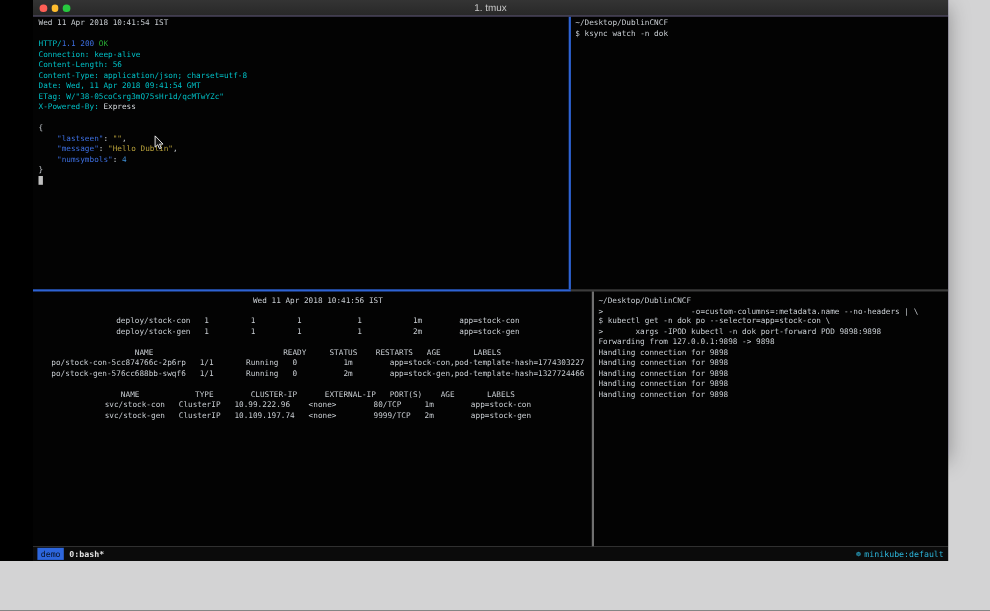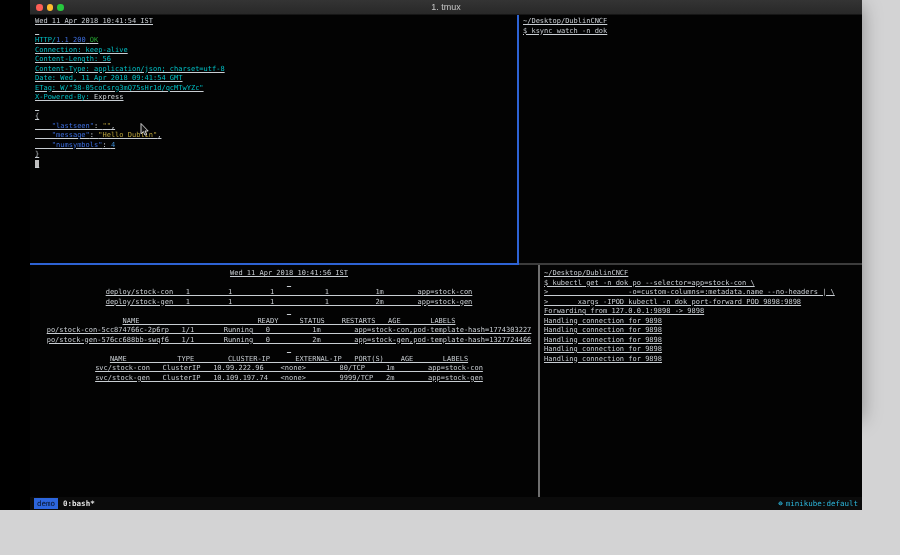--- a/index.html
+++ b/index.html
@@ -18,21 +18,21 @@
   .lights{position:absolute;left:6px;top:4px;display:flex;gap:4px;}
   .tl{width:6.5px;height:6.5px;border-radius:50%;display:inline-block;}
   .tl.red{background:#ff5f56;}
   .tl.yel{background:#ffbd2e;}
   .tl.grn{background:#27c93f;}
   .title{height:14px;line-height:14px;text-align:center;color:#c7c7c7;
     font-family:"Liberation Sans", sans-serif;font-size:9px;}
   
   .term{position:relative;width:832px;height:482px;background:#030303;overflow:hidden;}
   .pane{position:absolute;overflow:hidden;font-size:7px;color:#c9ced3;}
-  .tline{white-space:pre;height:9.5px;line-height:9.5px;text-decoration:underline;}
+  .tline{white-space:pre;height:9.5px;line-height:9.5px;}
   .pane-tl{left:0;top:0;width:487px;height:248px;padding:2px 0 0 5px;}
   .pane-tr{left:489px;top:0;width:343px;height:248px;padding:2px 0 0 4px;}
   .pane-bl{left:0;top:250px;width:508px;height:232px;padding:4px 0 0 5px;text-align:center;}
   .pane-br{left:510px;top:250px;width:322px;height:232px;padding:4px 0 0 4px;}
   .vborder{position:absolute;width:2px;}
   .vb-top{left:487px;top:0;height:248px;background:#2e63d4;}
   .vb-bottom{left:508px;top:250px;height:232px;background:#6f6f6f;}
   .hborder{position:absolute;height:2px;top:248px;}
   .hb-left{left:0;width:489px;background:#2e63d4;}
   .hb-right{left:489px;width:343px;background:#3c3c3c;}
@@ -109,22 +109,22 @@
         <div class="tline">po/stock-con-5cc874766c-2p6rp   1/1       Running   0          1m        app=stock-con,pod-template-hash=1774303227</div>
         <div class="tline">po/stock-gen-576cc688bb-swqf6   1/1       Running   0          2m        app=stock-gen,pod-template-hash=1327724466</div>
         <div class="tline">&nbsp;</div>
         <div class="tline">NAME            TYPE        CLUSTER-IP      EXTERNAL-IP   PORT(S)    AGE       LABELS</div>
         <div class="tline">svc/stock-con   ClusterIP   10.99.222.96    &lt;none&gt;        80/TCP     1m        app=stock-con</div>
         <div class="tline">svc/stock-gen   ClusterIP   10.109.197.74   &lt;none&gt;        9999/TCP   2m        app=stock-gen</div>
       </div>
     <div class="vborder vb-bottom"></div>
     <div class="pane pane-br">
         <div class="tline">~/Desktop/DublinCNCF</div>
+        <div class="tline">&gt;                   -o=custom-columns=:metadata.name --no-headers | \</div>
         <div class="tline">$ kubectl get -n dok po --selector=app=stock-con \</div>
-        <div class="tline">&gt;                   -o=custom-columns=:metadata.name --no-headers | \</div>
         <div class="tline">&gt;       xargs -IPOD kubectl -n dok port-forward POD 9898:9898</div>
         <div class="tline">Forwarding from 127.0.0.1:9898 -&gt; 9898</div>
         <div class="tline">Handling connection for 9898</div>
         <div class="tline">Handling connection for 9898</div>
         <div class="tline">Handling connection for 9898</div>
         <div class="tline">Handling connection for 9898</div>
         <div class="tline">Handling connection for 9898</div>
       </div>
 
     <svg class="mousecur" width="9" height="13" viewBox="0 0 9 13">

